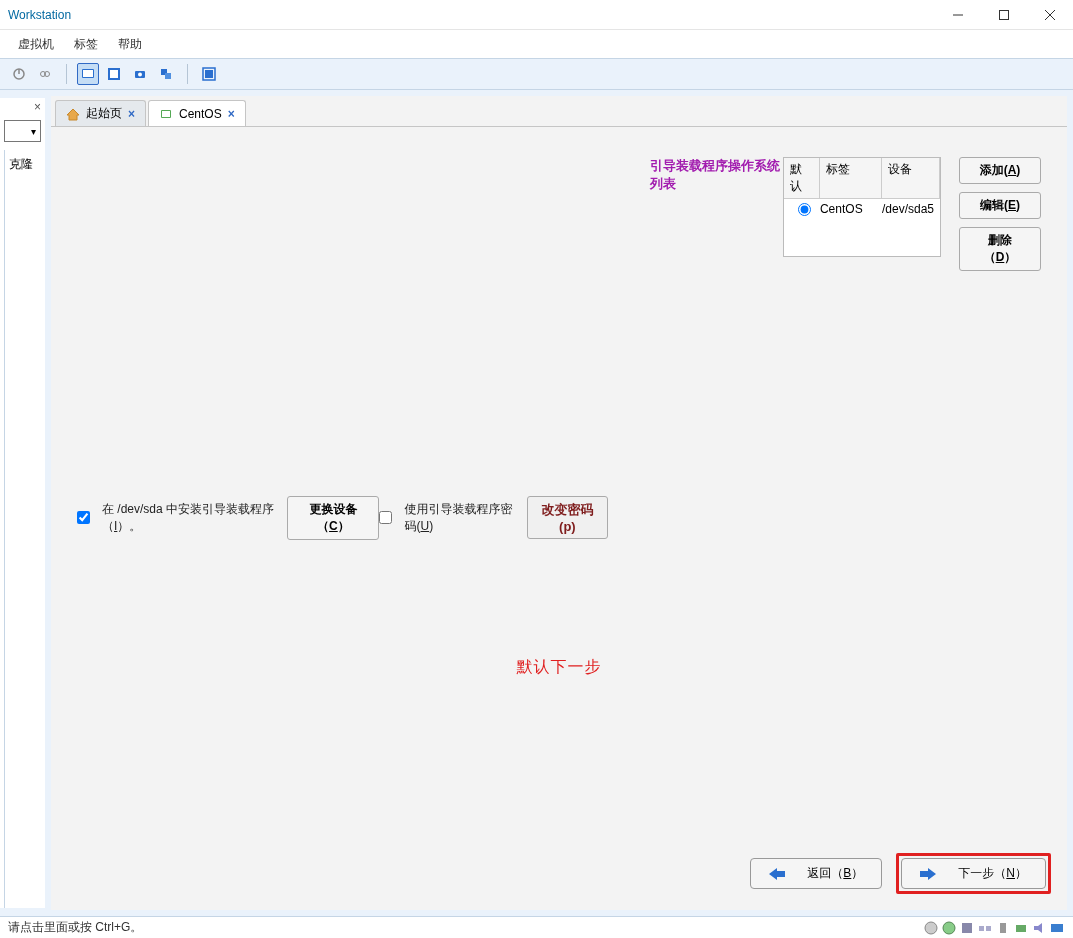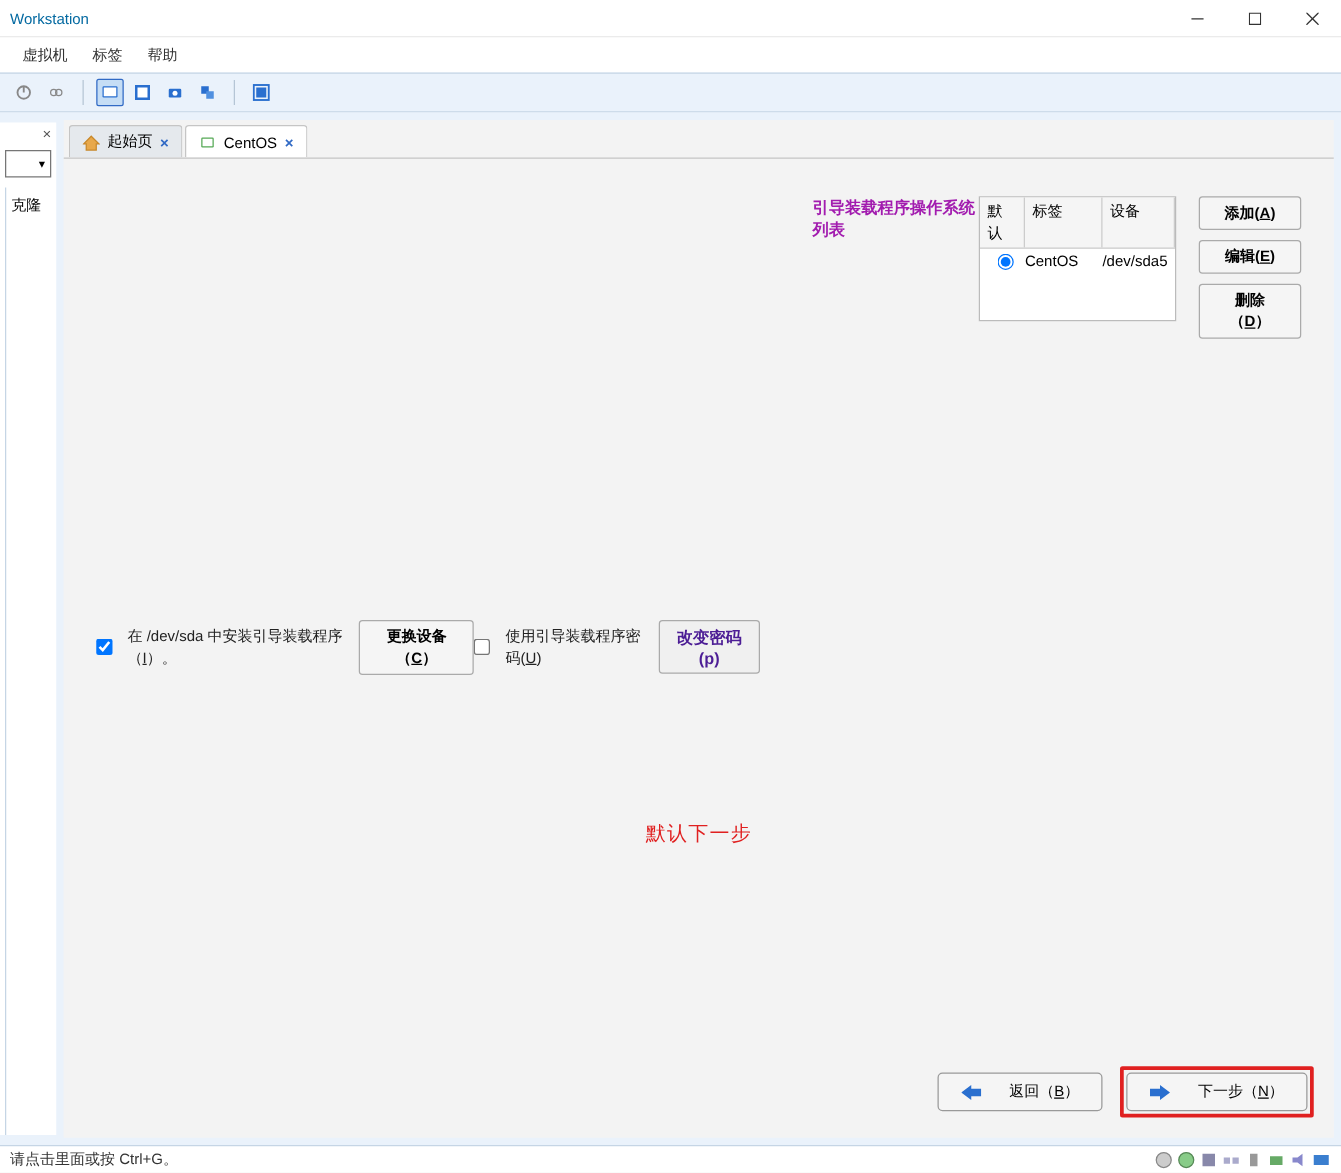--- a/index.html
+++ b/index.html
@@ -31,21 +31,21 @@
 .tab { height: 26px; display: flex; align-items: center; padding: 0 10px; background: #e5e9ed; border: 1px solid #c5c5c5; border-bottom: none; gap: 6px; border-radius: 3px 3px 0 0; }
 .tab.active { background: #fff; border-color: #c5c5c5; }
 .tab .x { color: #316ac5; font-weight: bold; }
 
 .content { flex: 1; background: #f3f3f3; border-top: 1px solid #c5c5c5; padding: 30px 26px 14px 26px; display: flex; flex-direction: row; position: relative; }
 
 .row { display: flex; align-items: center; gap: 12px; margin-bottom: 18px; }
 .chk { width: 13px; height: 13px; }
 .lbl { color: #222; font-size: 13px; }
 .btn { padding: 4px 12px; border: 1px solid #aaa; background: #f5f5f5; border-radius: 3px; font-size: 13px; font-weight: bold; }
-.btn.disabled { color: #4c1d95; background: #f0f0f0; }
+.btn.disabled { color: #7f1d1d; background: #f0f0f0; }
 
 .section-title { font-size: 13px; font-weight: bold; color: #a21caf; margin-bottom: 6px; margin-left: 42px; }
 
 .tbl-wrap { display: flex; gap: 18px; }
 .tbl { border: 1px solid #bbb; background: #fff; flex: 1; height: 100px; }
 .tbl-head { display: flex; border-bottom: 1px solid #ccc; background: #f5f5f5; }
 .tbl-head .th { padding: 3px 6px; border-right: 1px solid #ccc; font-size: 12px; }
 .tbl-row { display: flex; align-items: center; padding: 3px 6px; }
 .tbl-row .c1 { width: 30px; display: flex; justify-content: center; }
 .tbl-row .c2 { width: 62px; }

